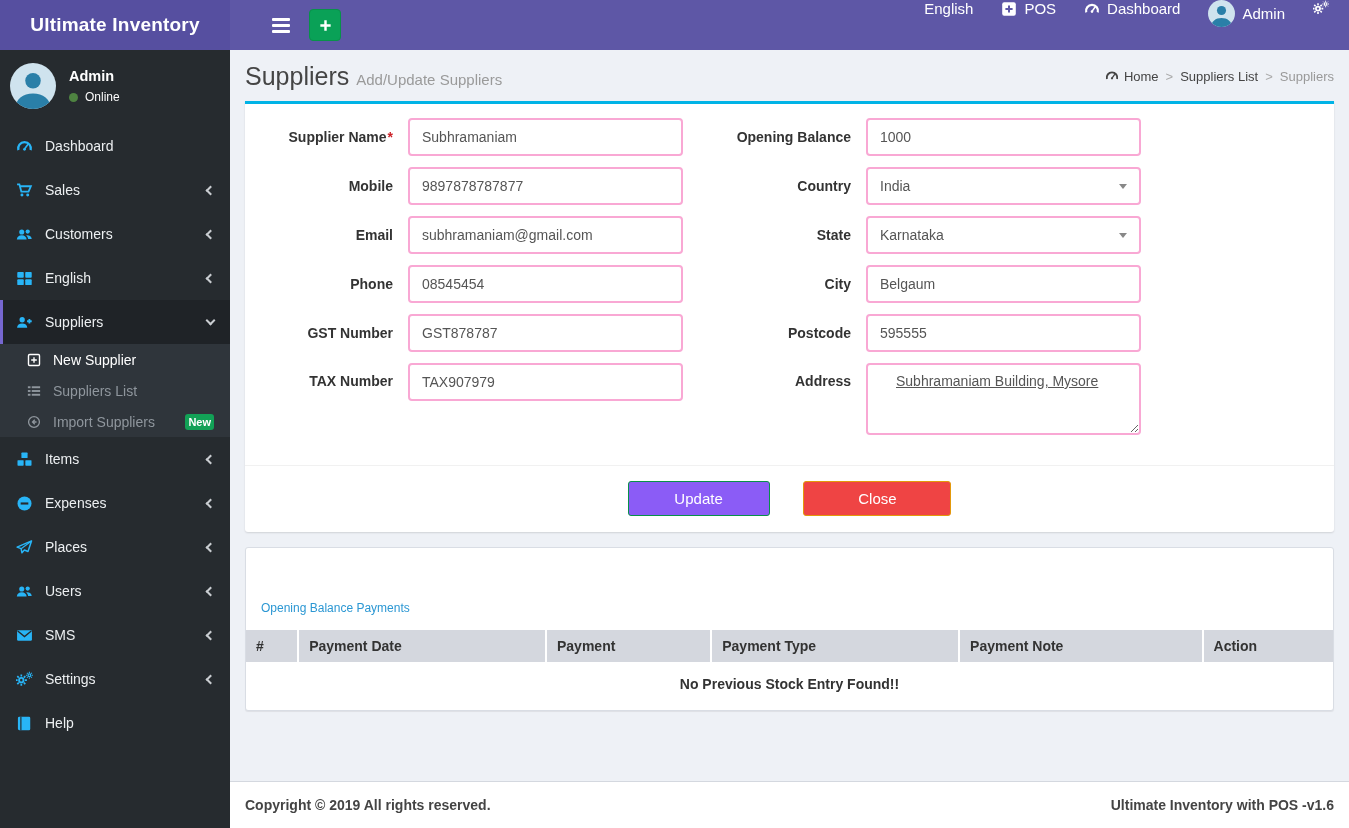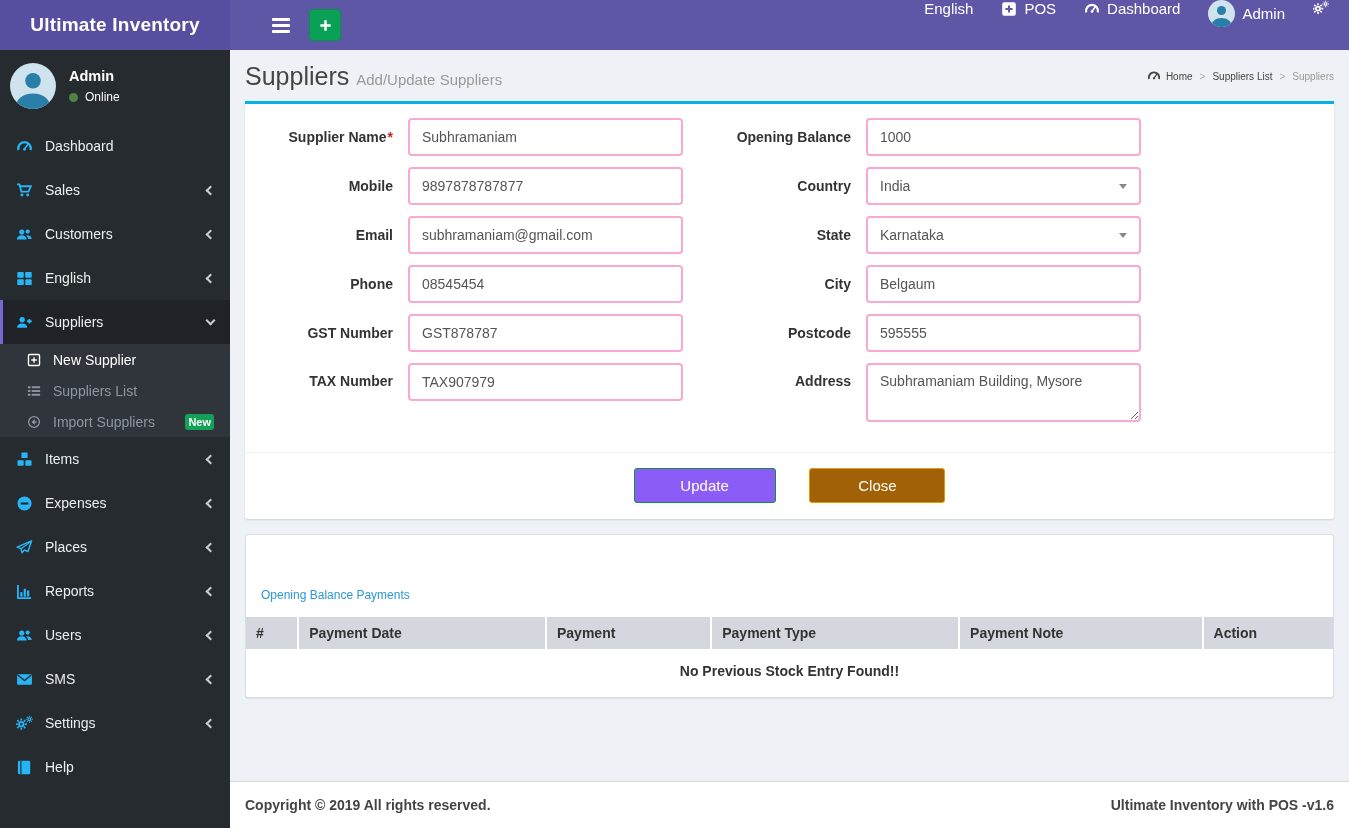--- a/index.html
+++ b/index.html
@@ -47,21 +47,21 @@
   .smi { display:flex; align-items:center; height:31px; padding:0 16px 0 27px; cursor:pointer; color:#8f969d; }
   .smi svg { width:14px; height:14px; margin-right:12px; color:currentColor; flex-shrink:0; }
   .smi.active { color:#fff; }
   .badge { margin-left:auto; background:#12a156; color:#fff; font-size:11px; font-weight:bold;
            padding:2px 3px; border-radius:3px; }
 
   
   .content-header { display:flex; align-items:center; justify-content:space-between; padding:10px 15px 9px 15px; }
   .page-title { font-size:25px; font-weight:500; color:#454545; }
   .page-subtitle { font-size:15px; color:#9a9a9a; margin-left:7px; font-weight:400; }
-  .breadcrumb { display:flex; align-items:center; font-size:10px; color:#444; }
+  .breadcrumb { display:flex; align-items:center; font-size:13px; color:#444; }
   .breadcrumb svg { width:14px; height:14px; color:#444; margin-right:5px; }
   .crumb { cursor:pointer; }
   .crumb.current { color:#999; cursor:default; }
   .sep { color:#aaa; margin:0 7px; }
   .sep::before { content:">"; }
 
   
   .box { margin:0 15px; background:#fff; border-radius:3px; box-shadow:0 1px 2px rgba(0,0,0,.13); }
   .form-box { border-top:3px solid #00b3e6; border-radius:0 0 3px 3px; }
   .form-body { padding:14px 0 8px 0; }
@@ -70,26 +70,26 @@
   .frow.tall .flabel { padding-top:10px; }
   .flabel { font-weight:bold; color:#333; text-align:right; padding-right:15px; }
   .req { color:#cc2127; margin-left:1px; }
   .tin, .sel, textarea.tin {
     width:100%; height:38px; border:2px solid #f9a8d4; border-radius:4px; padding:0 12px;
     font-family:"Liberation Sans", sans-serif; font-size:14px; color:#555; background:#fff; outline:none;
   }
   .sel { display:flex; align-items:center; justify-content:space-between; cursor:pointer; }
   .caret { width:0; height:0; border-left:4px solid transparent; border-right:4px solid transparent;
            border-top:5px solid #888; }
-  textarea.tin { height:59px; padding:8px 12px; resize:both; }
+  textarea.tin { height:72px; padding:8px 28px; resize:both;text-decoration:underline; }
   .form-footer { border-top:1px solid #f1f1f1; margin-top:8px; padding:15px 0 16px 0; text-align:center; }
   .btn { display:inline-block; border-radius:3px; color:#fff; font-size:15px; height:35px; cursor:pointer;
          border:1px solid transparent; font-family:"Liberation Sans", sans-serif; }
   .btn-update { background:#8b5cf6; border-color:#089149; width:142px; margin-right:30px; }
-  .btn-close  { background:#a16207; border-color:#e3990b; width:136px; }
+  .btn-close  { background:#ef4444; border-color:#e3990b; width:148px; }
 
   
   .pay-box { margin-top:15px; border:1px solid #d9dde4; box-shadow:0 1px 1px rgba(0,0,0,.07); padding-bottom:6px; }
   .pay-title { color:#2b97d3; font-size:12px; font-weight:500; padding:13px 15px;margin-top:40px; }
   table.pay { width:100%; border-collapse:collapse; font-size:14px; }
   table.pay th { background:#d4d7de; color:#333; text-align:left; padding:8px 10px; border:2px solid #fff;
                  font-weight:bold; }
   table.pay th:first-child { border-left:none; }
   table.pay th:last-child { border-right:none; }
   table.pay td { padding:12px; text-align:center; font-weight:bold; color:#333; }
@@ -344,27 +344,20 @@
       </li>
       <li class="mi">
         <svg class="ic">
             <use href="#i-plane"></use>
           </svg>
         <span class="lbl">Places</span>
           <span class="chev left"></span>
       </li>
       <li class="mi">
         <svg class="ic">
-            <use href="#i-chart"></use>
-          </svg>
-        <span class="lbl">Reports</span>
-          <span class="chev left"></span>
-      </li>
-      <li class="mi">
-        <svg class="ic">
             <use href="#i-users"></use>
           </svg>
         <span class="lbl">Users</span>
           <span class="chev left"></span>
       </li>
       <li class="mi">
         <svg class="ic">
             <use href="#i-envelope"></use>
           </svg>
         <span class="lbl">SMS</span>

